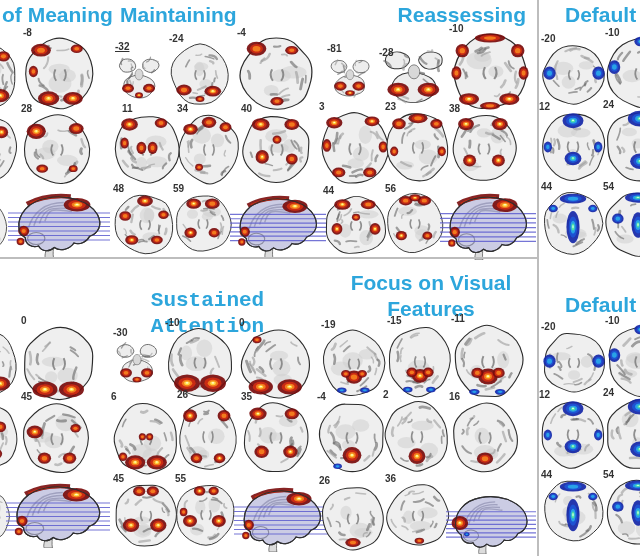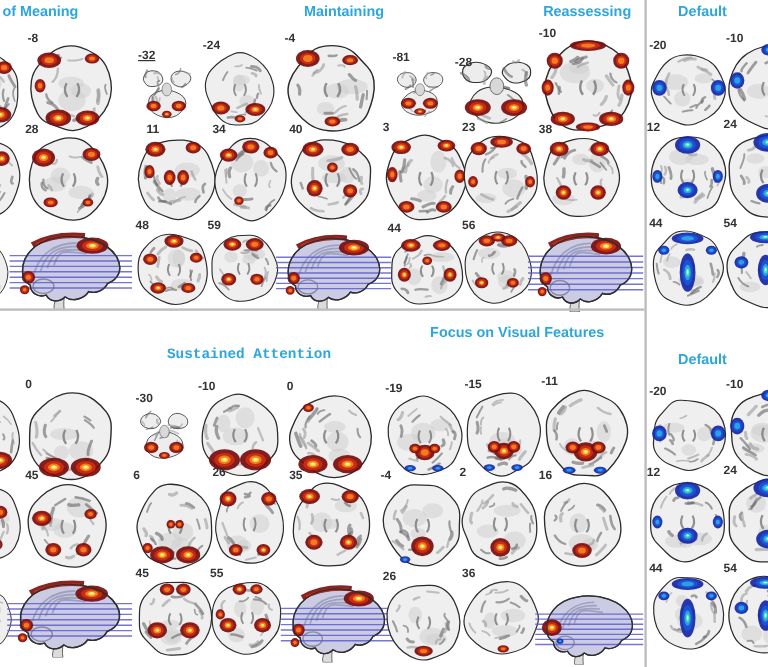--- a/index.html
+++ b/index.html
@@ -1,19 +1,19 @@
 <!DOCTYPE html>
 <html><head>
 <meta charset="utf-8">
 <style>
   html,body{margin:0;padding:0;}
   body{width:640px;height:556px;overflow:hidden;background:#fff;
        font-family:"Liberation Sans", sans-serif;}
   #fig{position:relative;width:640px;height:556px;overflow:hidden;background:#fff;}
-  .panel-title{position:absolute;font-weight:bold;font-size:12px;line-height:1.25;
+  .panel-title{position:absolute;font-weight:bold;font-size:21px;line-height:1.25;
                letter-spacing:0px;white-space:normal;}
   .zlab{position:absolute;font-weight:bold;font-size:10px;color:#333;z-index:5;}
   .divider{position:absolute;z-index:4;}
   .v-div{left:537px;top:0;width:2px;height:556px;}
   .h-div{left:0;top:257px;width:537px;height:2px;}
   .cell{position:absolute;z-index:2;}
   .cell svg{display:block;}
 </style>
 </head>
 <body>
@@ -219,21 +219,21 @@
         <ellipse cx="88" cy="16.5" rx="1.9" ry="1.0" fill="#fffac2"></ellipse>
         <ellipse cx="20" cy="52" rx="7.0" ry="7.0" fill="#7a0c0c" opacity="0.92"></ellipse>
         <ellipse cx="20" cy="52" rx="4.6" ry="4.6" fill="#cf2d12" opacity="0.92"></ellipse>
         <ellipse cx="20" cy="52" rx="2.8" ry="2.8" fill="#f5821f" opacity="0.92"></ellipse>
         <ellipse cx="16" cy="66" rx="5.0" ry="5.0" fill="#7a0c0c" opacity="0.92"></ellipse>
         <ellipse cx="16" cy="66" rx="3.3" ry="3.3" fill="#cf2d12" opacity="0.92"></ellipse>
         <ellipse cx="16" cy="66" rx="2.0" ry="2.0" fill="#f5821f" opacity="0.92"></ellipse>
         <path d="M14,48 C12,30 26,12 50,8 C76,3 104,12 114,30 C121,44 115,55 104,59 C101,66 92,71 84,68 C79,76 67,80 59,74 C53,80 43,80 39,72 C30,75 22,69 22,61 C16,57 14,53 14,48 Z" fill="none" stroke="#2f2f2f" stroke-width="1.5"></path>
       </svg>
     </div>
-    <div class="panel-title" style="left: 120px; top: 2px; width: 200px; text-align: right; color: rgb(45, 166, 220);">Maintaining</div>
+    <div class="panel-title" style="left: 120px; top: 2px; width: 200px; text-align: left; color: rgb(45, 166, 220);">Maintaining</div>
     <div class="cell" style="left: 114px; top: 50px; width: 50px; height: 54px;">
       <svg width="100%" height="100%" viewBox="0 0 100 110" preserveAspectRatio="none">
         <path d="M79.8,79.7 Q76.3,85.4 71.4,90.5 Q66.6,95.5 58.3,97.2 Q50.0,98.9 42.2,96.6 Q34.3,94.4 28.4,90.2 Q22.5,85.9 20.9,80.0 Q19.3,74.0 20.0,67.7 Q20.8,61.3 27.6,57.5 Q34.3,53.6 42.2,51.8 Q50.0,49.9 57.6,52.1 Q65.3,54.2 71.8,57.9 Q78.3,61.7 80.8,67.9 Q83.3,74.0 79.8,79.7 Z" fill="#ededed" stroke="#333" stroke-width="1.4"></path>
         <path d="M31.5,79.0 Q26.8,72.6 27.6,63.7" stroke="#9b9b9b" stroke-width="3.9" fill="none" opacity="0.6" stroke-linecap="round"></path>
         <path d="M30.4,57.6 Q32.1,54.2 37.1,48.9" stroke="#666" stroke-width="3.0" fill="none" opacity="0.6" stroke-linecap="round"></path>
         <path d="M33.2,75.9 Q35.7,71.8 31.7,62.1" stroke="#9b9b9b" stroke-width="3.5" fill="none" opacity="0.6" stroke-linecap="round"></path>
         <path d="M28.4,60.1 Q34.3,52.1 36.7,46.0" stroke="#666" stroke-width="3.1" fill="none" opacity="0.6" stroke-linecap="round"></path>
         <path d="M37.0,70.8 Q38.7,69.0 38.5,64.2" stroke="#9b9b9b" stroke-width="2.4" fill="none" opacity="0.6" stroke-linecap="round"></path>
         <path d="M26.5,74.7 Q25.9,67.6 26.1,62.1" stroke="#666" stroke-width="3.5" fill="none" opacity="0.6" stroke-linecap="round"></path>
         <path d="M44.5,47.7 Q53.1,49.2 55.0,45.3" stroke="#9b9b9b" stroke-width="2.6" fill="none" opacity="0.6" stroke-linecap="round"></path>

